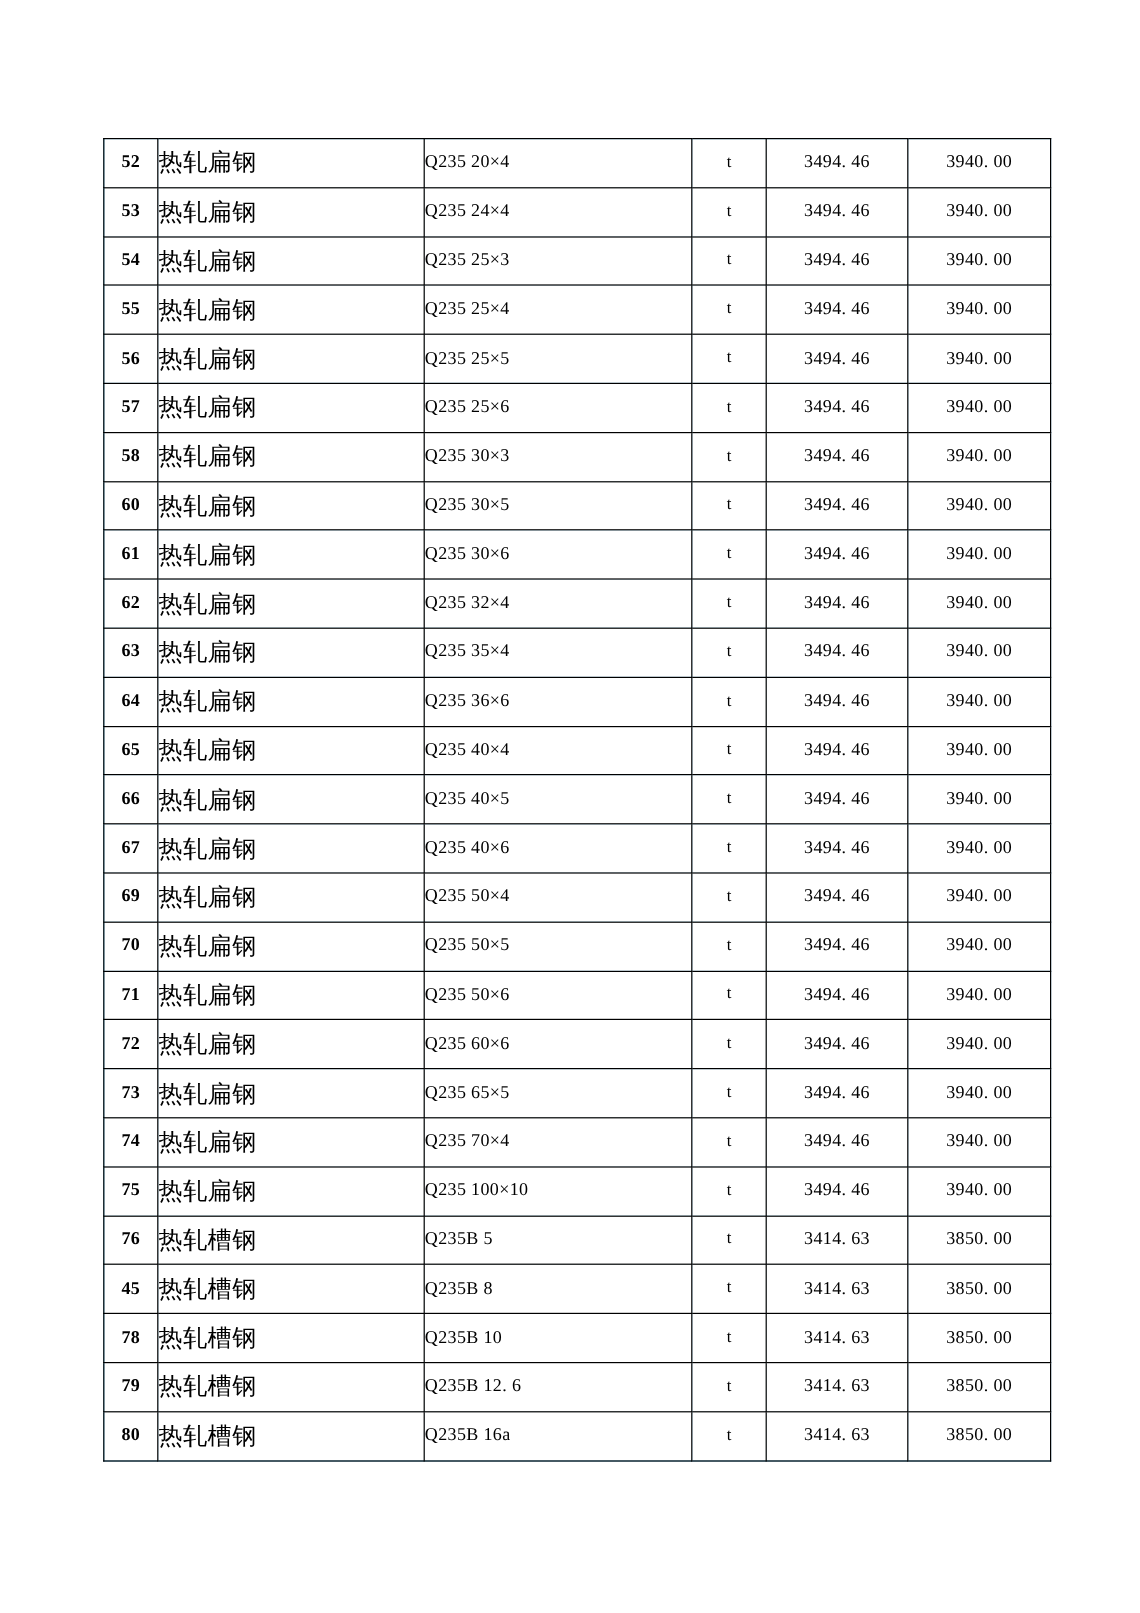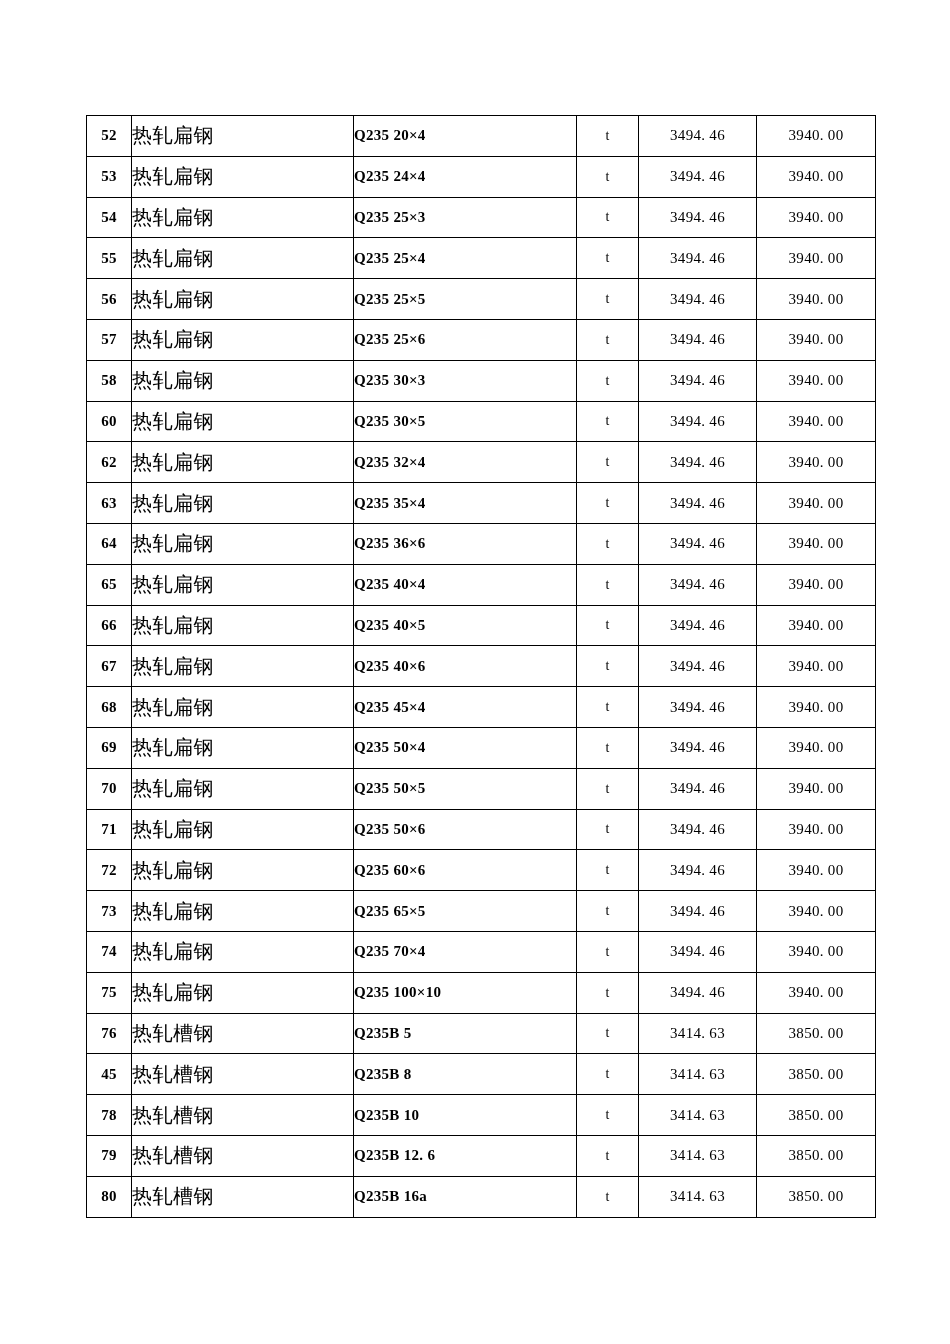--- a/index.html
+++ b/index.html
@@ -66,21 +66,20 @@
     font-size: 20px;
     letter-spacing: 0.5px;
   }
 
   .cell-spec {
     text-align: left;
     padding-left: 5px;
     font-family: "Liberation Serif", "DejaVu Serif", serif;
     font-size: 15px;
     letter-spacing: 0.3px;
-    font-weight: bold;
   }
 
   .cell-unit {
     text-align: center;
     font-family: "Liberation Serif", "DejaVu Serif", serif;
     font-size: 14px;
   }
 
   .cell-price {
     text-align: center;
@@ -166,20 +165,28 @@
         </tr>
         <tr>
           <td class="cell-index">60</td>
           <td class="cell-name">热轧扁钢</td>
           <td class="cell-spec">Q235  30×5</td>
           <td class="cell-unit">t</td>
           <td class="cell-price">3494. 46</td>
           <td class="cell-price">3940. 00</td>
         </tr>
         <tr>
+          <td class="cell-index">61</td>
+          <td class="cell-name">热轧扁钢</td>
+          <td class="cell-spec">Q235  30×6</td>
+          <td class="cell-unit">t</td>
+          <td class="cell-price">3494. 46</td>
+          <td class="cell-price">3940. 00</td>
+        </tr>
+        <tr>
           <td class="cell-index">62</td>
           <td class="cell-name">热轧扁钢</td>
           <td class="cell-spec">Q235  32×4</td>
           <td class="cell-unit">t</td>
           <td class="cell-price">3494. 46</td>
           <td class="cell-price">3940. 00</td>
         </tr>
         <tr>
           <td class="cell-index">63</td>
           <td class="cell-name">热轧扁钢</td>
@@ -209,28 +216,20 @@
           <td class="cell-name">热轧扁钢</td>
           <td class="cell-spec">Q235  40×5</td>
           <td class="cell-unit">t</td>
           <td class="cell-price">3494. 46</td>
           <td class="cell-price">3940. 00</td>
         </tr>
         <tr>
           <td class="cell-index">67</td>
           <td class="cell-name">热轧扁钢</td>
           <td class="cell-spec">Q235  40×6</td>
-          <td class="cell-unit">t</td>
-          <td class="cell-price">3494. 46</td>
-          <td class="cell-price">3940. 00</td>
-        </tr>
-        <tr>
-          <td class="cell-index">68</td>
-          <td class="cell-name">热轧扁钢</td>
-          <td class="cell-spec">Q235  45×4</td>
           <td class="cell-unit">t</td>
           <td class="cell-price">3494. 46</td>
           <td class="cell-price">3940. 00</td>
         </tr>
         <tr>
           <td class="cell-index">69</td>
           <td class="cell-name">热轧扁钢</td>
           <td class="cell-spec">Q235  50×4</td>
           <td class="cell-unit">t</td>
           <td class="cell-price">3494. 46</td>

